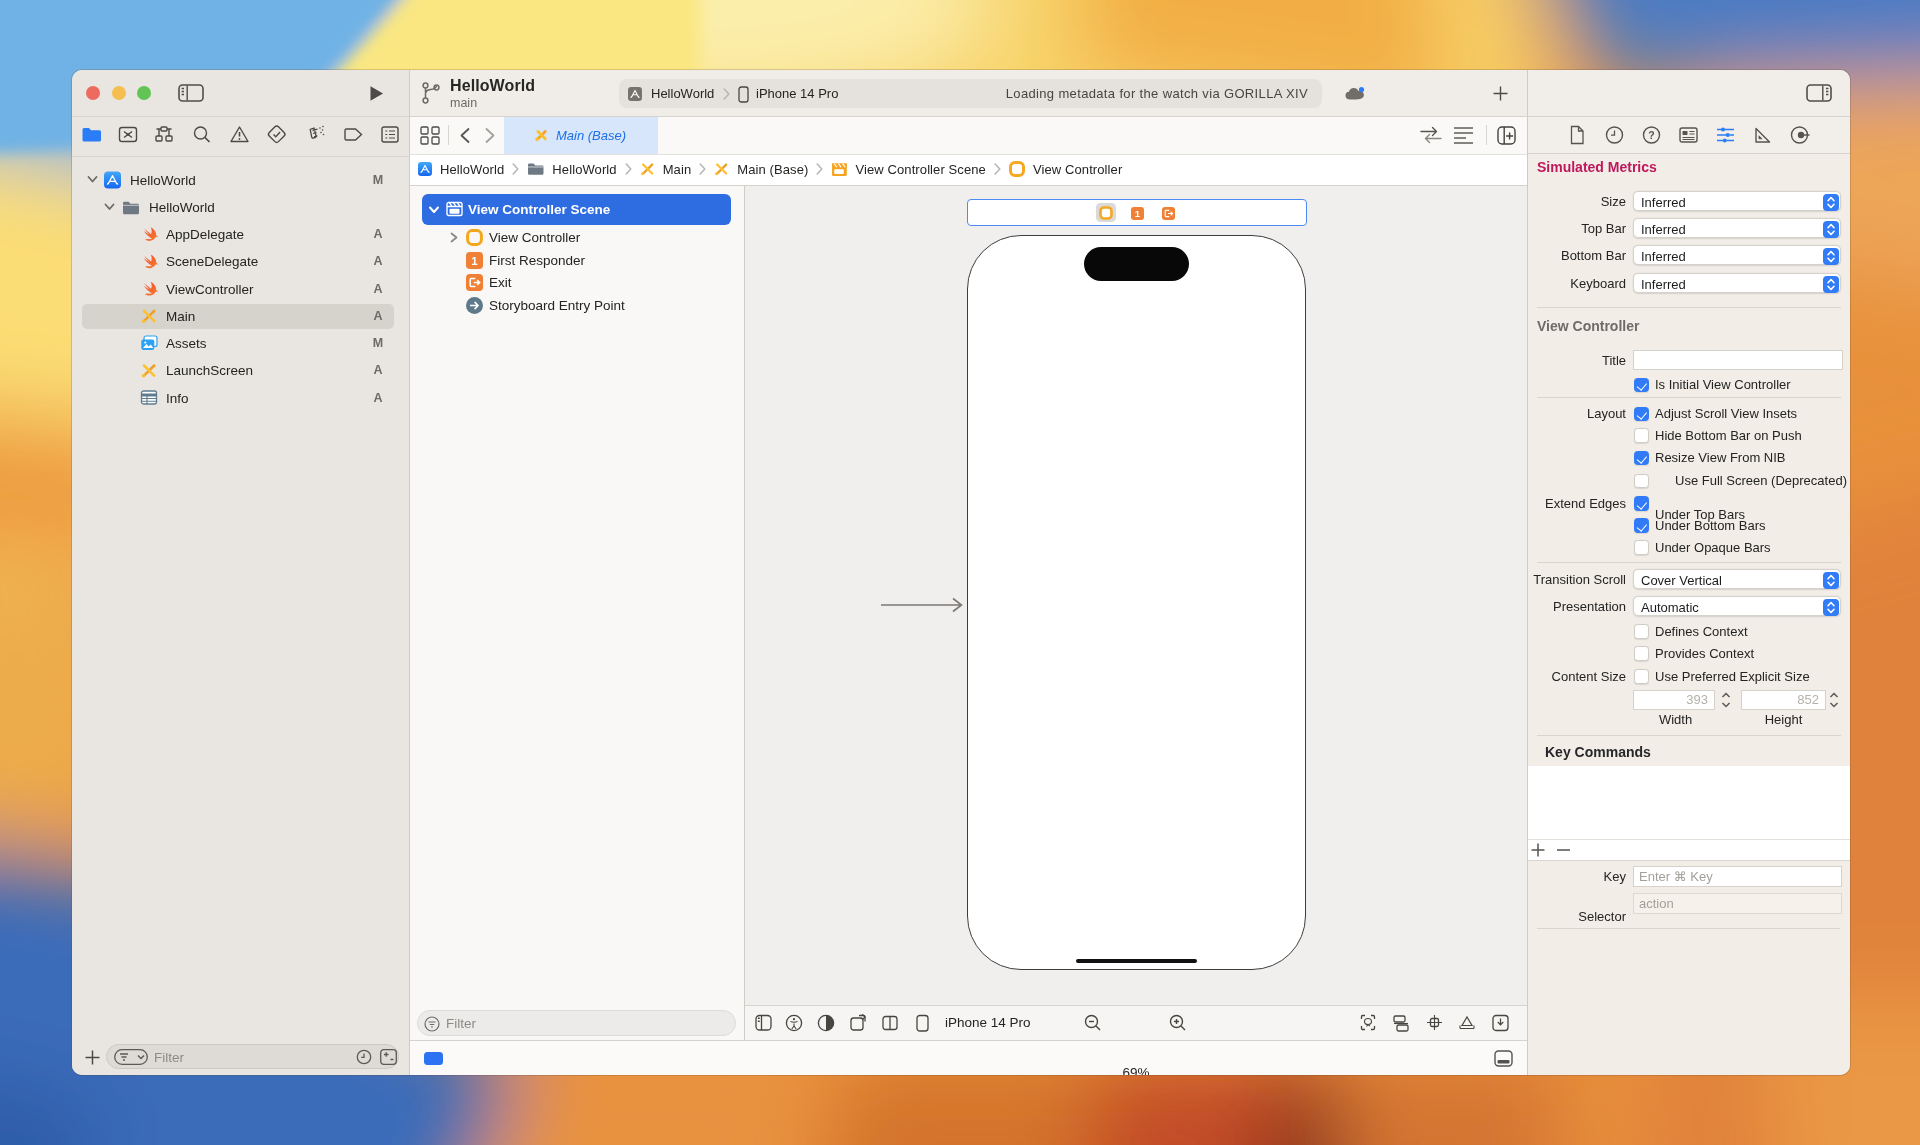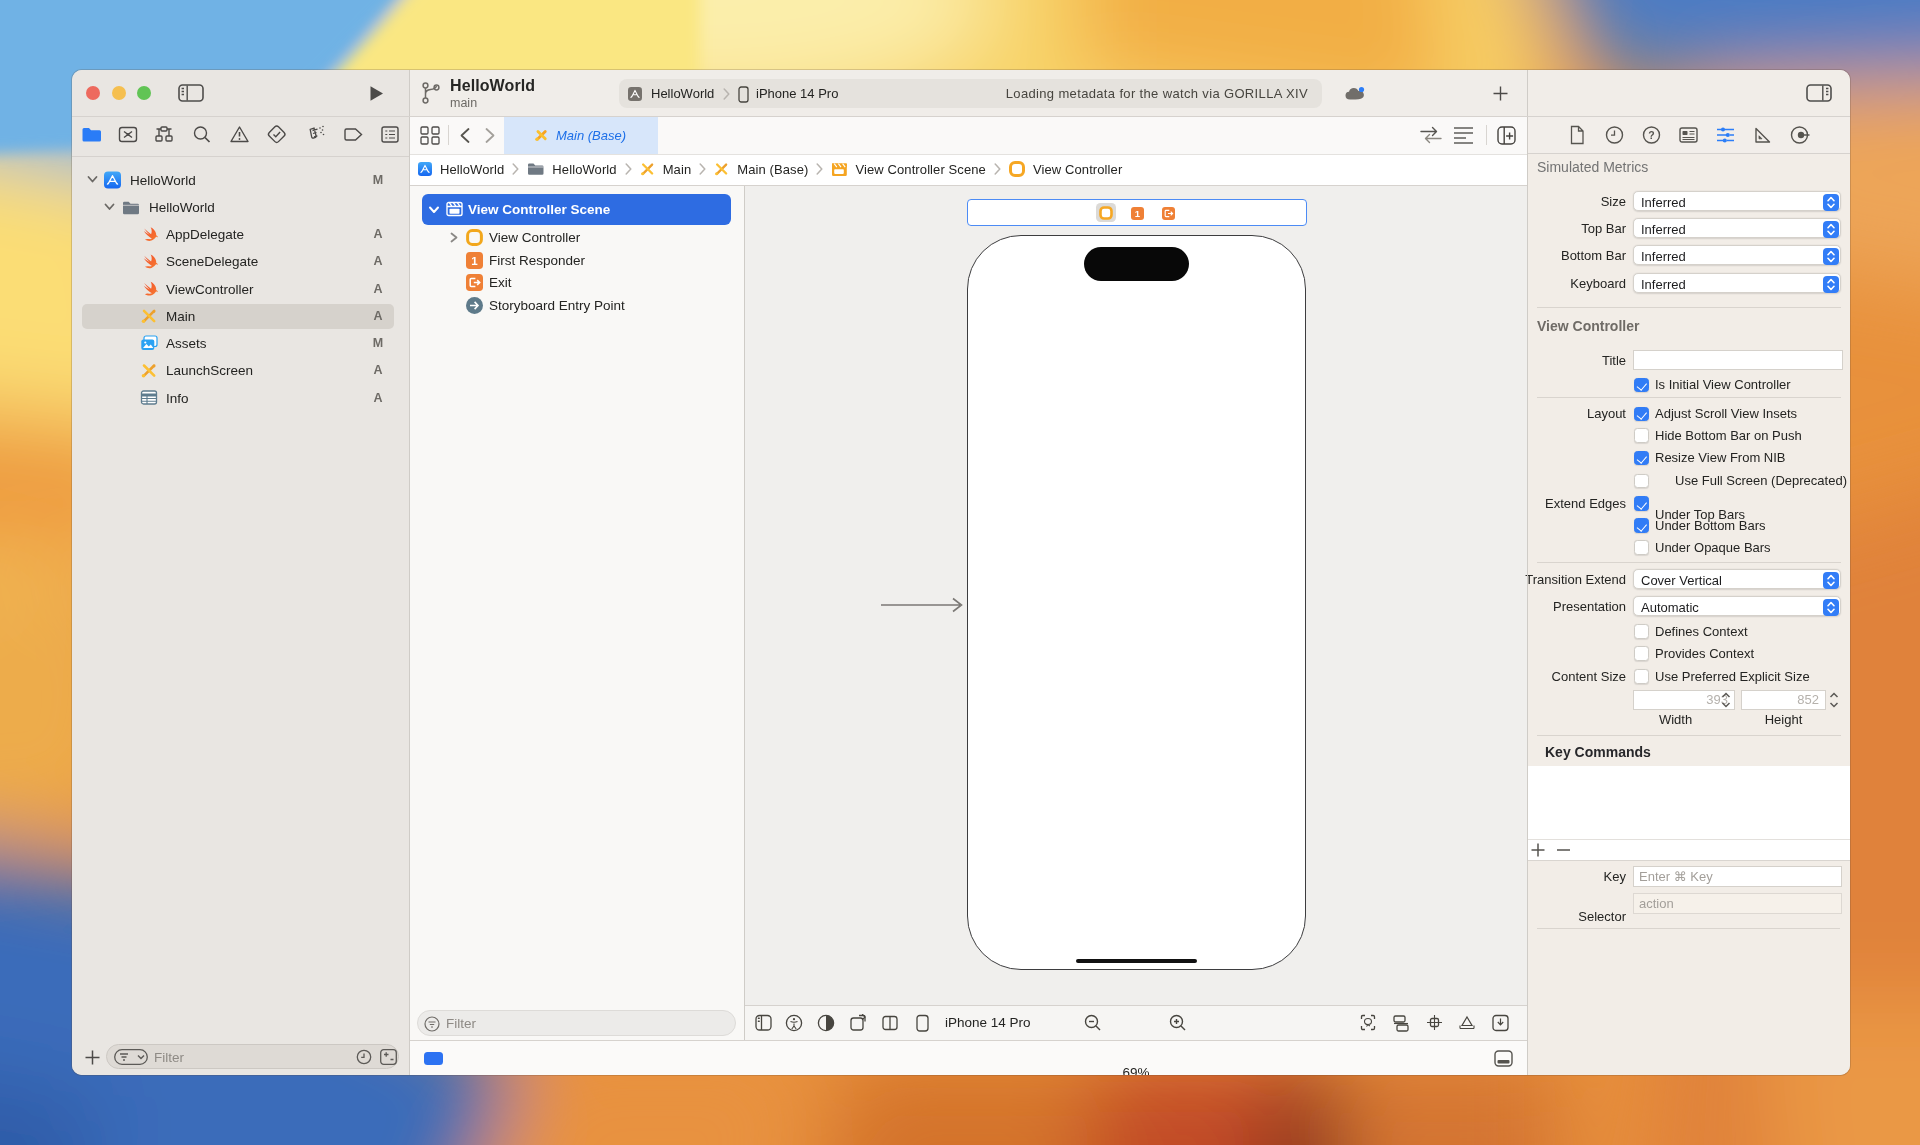--- a/index.html
+++ b/index.html
@@ -536,21 +536,21 @@
       <path d="M3 17 V3.5 L16.5 17 Z" stroke-linejoin="round"></path>
       <path d="M6 13.8 v-3 l3 3 Z" fill="#56544f" stroke-width="0.8"></path>
     </g>
     <g transform="translate(222,0)">
       <circle cx="9.5" cy="10" r="8"></circle>
       <circle cx="11" cy="10" r="3.2" fill="#56544f" stroke="none"></circle>
       <path d="M14 10 h5.5" stroke-width="1.3"></path>
     </g>
   </svg>
 
-  <div class="a" style="left:1465px;top:87px;font-size:14px;font-weight:normal;color:#737373;line-height:20px;">Simulated Metrics</div>
+  <div class="a" style="left:1465px;top:87px;font-size:14px;font-weight:bold;color:#be185d;line-height:20px;">Simulated Metrics</div>
 
   <div class="a ilbl" style="top:120.5px;">Size</div>
   <div class="a dd" style="top:121px;">
       <span>Inferred</span>
       <svg width="16" height="17" viewBox="0 0 16 17">
         <path d="M5 6.7 L8 3.5 L11 6.7 M5 10.3 L8 13.5 L11 10.3" fill="none" stroke="#fff" stroke-width="1.6" stroke-linecap="round" stroke-linejoin="round"></path>
       </svg>
     </div>
   <div class="a ilbl" style="top:147.5px;">Top Bar</div>
   <div class="a dd" style="top:148px;">
@@ -596,21 +596,21 @@
   <div class="a ilbl" style="top:422.5px;">Extend Edges</div>
   <div class="a cb on" style="left:1562px;top:426px;"></div>
   <div class="a clbl" style="left:1583px;top:422.5px;margin-top:11px;">Under Top Bars</div>
   <div class="a cb on" style="left:1562px;top:448px;"></div>
   <div class="a clbl" style="left:1583px;top:444.5px;">Under Bottom Bars</div>
   <div class="a cb" style="left:1562px;top:470.4px;"></div>
   <div class="a clbl" style="left:1583px;top:467px;">Under Opaque Bars</div>
 
   <div class="hline" style="left:1465px;top:492px;width:304px;background:#d9d4ce;"></div>
 
-  <div class="a ilbl" style="top:498.5px;">Transition Extend</div>
+  <div class="a ilbl" style="top:498.5px;">Transition Scroll</div>
   <div class="a dd" style="top:499px;">
       <span>Cover Vertical</span>
       <svg width="16" height="17" viewBox="0 0 16 17">
         <path d="M5 6.7 L8 3.5 L11 6.7 M5 10.3 L8 13.5 L11 10.3" fill="none" stroke="#fff" stroke-width="1.6" stroke-linecap="round" stroke-linejoin="round"></path>
       </svg>
     </div>
   <div class="a ilbl" style="top:525.5px;">Presentation</div>
   <div class="a dd" style="top:526px;">
       <span>Automatic</span>
       <svg width="16" height="17" viewBox="0 0 16 17">
@@ -618,21 +618,21 @@
       </svg>
     </div>
   <div class="a cb" style="left:1562px;top:554px;"></div>
   <div class="a clbl" style="left:1583px;top:550.5px;">Defines Context</div>
   <div class="a cb" style="left:1562px;top:576px;"></div>
   <div class="a clbl" style="left:1583px;top:572.5px;">Provides Context</div>
   <div class="a ilbl" style="top:595.5px;">Content Size</div>
   <div class="a cb" style="left:1562px;top:599px;"></div>
   <div class="a clbl" style="left:1583px;top:595.5px;">Use Preferred Explicit Size</div>
 
-  <div class="a num" style="left:1561px;top:620px;width:102px;">393</div>
+  <div class="a num" style="left:1561px;top:620px;width:82px;">393</div>
   <svg class="a" style="left:1648px;top:619px" width="12" height="22" viewBox="0 0 12 22" fill="none" stroke="#5b5955" stroke-width="1.5">
     <path d="M2.5 8 L6 4.5 L9.5 8 M2.5 14 L6 17.5 L9.5 14"></path>
   </svg>
   <div class="a num" style="left:1669px;top:620px;width:85px;">852</div>
   <svg class="a" style="left:1756px;top:619px" width="12" height="22" viewBox="0 0 12 22" fill="none" stroke="#5b5955" stroke-width="1.5">
     <path d="M2.5 8 L6 4.5 L9.5 8 M2.5 14 L6 17.5 L9.5 14"></path>
   </svg>
   <div class="a" style="left:1561px;top:640px;width:85px;text-align:center;font-size:13px;color:#242422;line-height:20px;">Width</div>
   <div class="a" style="left:1669px;top:640px;width:85px;text-align:center;font-size:13px;color:#242422;line-height:20px;">Height</div>
 

